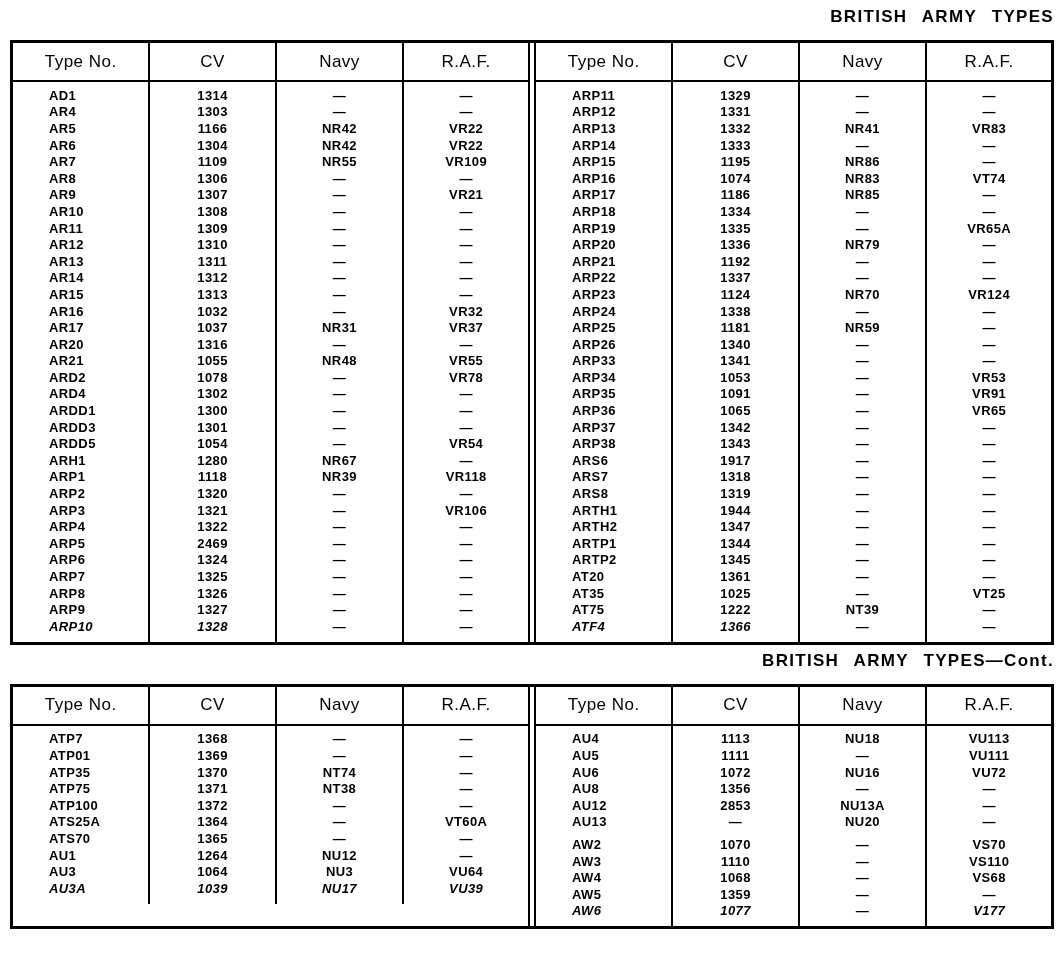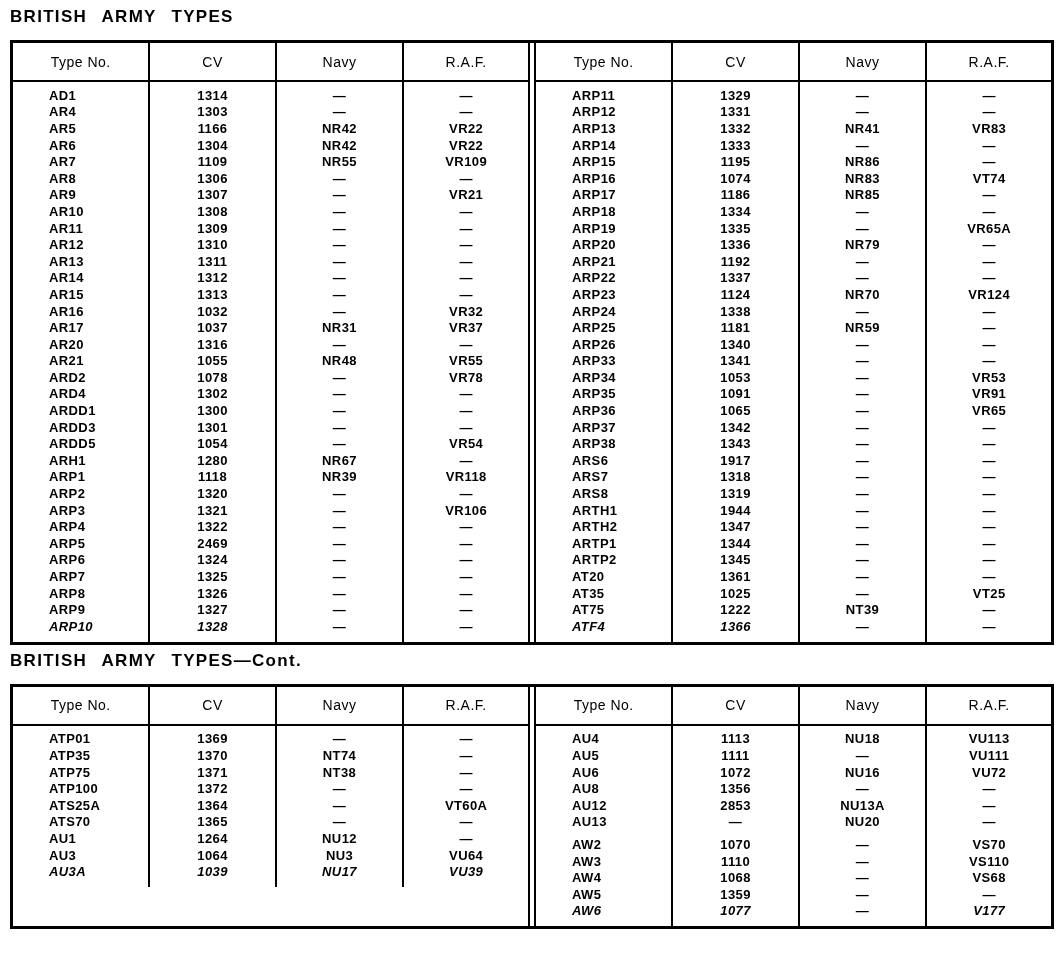--- a/index.html
+++ b/index.html
@@ -11,21 +11,21 @@
     width: 1064px;
     height: 972px;
     overflow: hidden;
     font-family: "Liberation Sans", sans-serif;
     color: #000;
   }
   .page {
     padding: 5px 10px 0 10px;
   }
   .doc-title {
-    text-align: left;
+    text-align: right;
     font-size: 17px;
     font-weight: bold;
     letter-spacing: 1.3px;
     word-spacing: 9px;
     margin: 2px 0 13px 0;
   }
   .doc-title.cont {
     margin: 6px 0 13px 0;
   }
   .table-outer {
@@ -45,21 +45,21 @@
     width: 100%;
     border-collapse: collapse;
     table-layout: fixed;
   }
   col.w0 { width: 26.5%; }
   col.w1 { width: 24.5%; }
   col.w2 { width: 24.8%; }
   col.w3 { width: 24.2%; }
 
   th {
-    font-size: 14px;
+    font-size: 17px;
     font-weight: normal;
     letter-spacing: 0.5px;
     height: 37px;
     text-align: center;
     vertical-align: middle;
     border-bottom: 2px solid #000;
     padding: 0;
   }
   th.c0, th.c1, th.c2,
   td.c0, td.c1, td.c2 {
@@ -548,20 +548,26 @@
         <thead>
             <tr>
               <th class="c0">Type No.</th>
               <th class="c1">CV</th>
               <th class="c2">Navy</th>
               <th class="c3">R.A.F.</th>
             </tr>
           </thead>
         <tbody>
             <tr>
+              <td class="c0">ATP7</td>
+              <td class="c1">1368</td>
+              <td class="c2">—</td>
+              <td class="c3">—</td>
+            </tr>
+            <tr>
               <td class="c0">ATP01</td>
               <td class="c1">1369</td>
               <td class="c2">—</td>
               <td class="c3">—</td>
             </tr>
             <tr>
               <td class="c0">ATP35</td>
               <td class="c1">1370</td>
               <td class="c2">NT74</td>
               <td class="c3">—</td>

